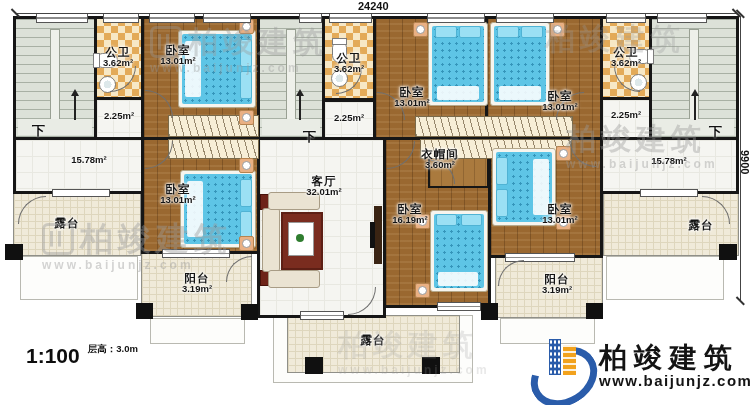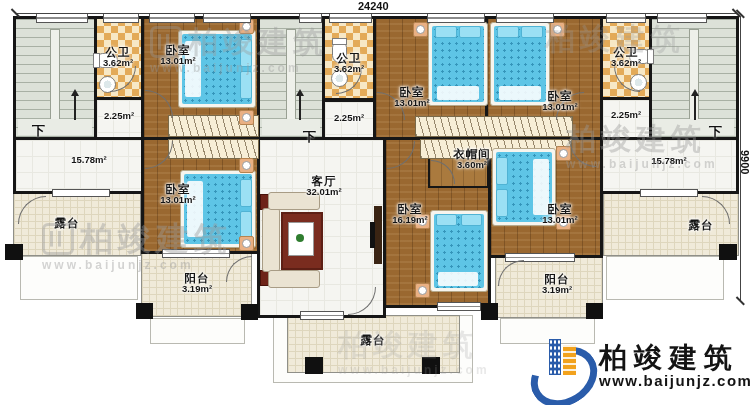--- a/index.html
+++ b/index.html
@@ -314,21 +314,21 @@
       <span class="ar">2.25m²</span>
     </div>
   <div class="lbl" style="left:412px;top:86px;">
     <span class="nm">卧室</span>
       <span class="ar">13.01m²</span>
     </div>
   <div class="lbl" style="left:560px;top:90px;">
     <span class="nm">卧室</span>
       <span class="ar">13.01m²</span>
     </div>
-  <div class="lbl" style="left:472px;top:148px;">
+  <div class="lbl" style="left:440px;top:148px;">
     <span class="nm">衣帽间</span>
       <span class="ar">3.60m²</span>
     </div>
   <div class="lbl" style="left:410px;top:203px;">
     <span class="nm">卧室</span>
       <span class="ar">16.19m²</span>
     </div>
   <div class="lbl" style="left:560px;top:203px;">
     <span class="nm">卧室</span>
       <span class="ar">13.01m²</span>
@@ -383,21 +383,23 @@
     </div>
   <div class="wm" style="left:42px;top:222px;opacity:.42;">
     <span class="wm-mark"></span><span class="t1" style="display:inline-block;vertical-align:middle;font-size:33px;">柏竣建筑</span>
     <span class="t2">www.baijunjz.com</span></div>
   <div class="wm" style="left:338px;top:330px;opacity:.22;">
     <span class="t1">柏竣建筑</span>
     <span class="t2">www.baijunjz.com</span>
     </div>
 
   <div class="titleblock">
+    <div class="tb-scale">1:100</div>
     <div class="tb-info">
+      <div>层高：3.0m</div>
     </div>
   </div>
 
   <div class="logo">
     <div class="logo-icon">
       <div class="swoosh"></div>
       <div class="bldg-b"></div>
       <div class="bldg-o"></div>
     </div>
     <div class="logo-text">

